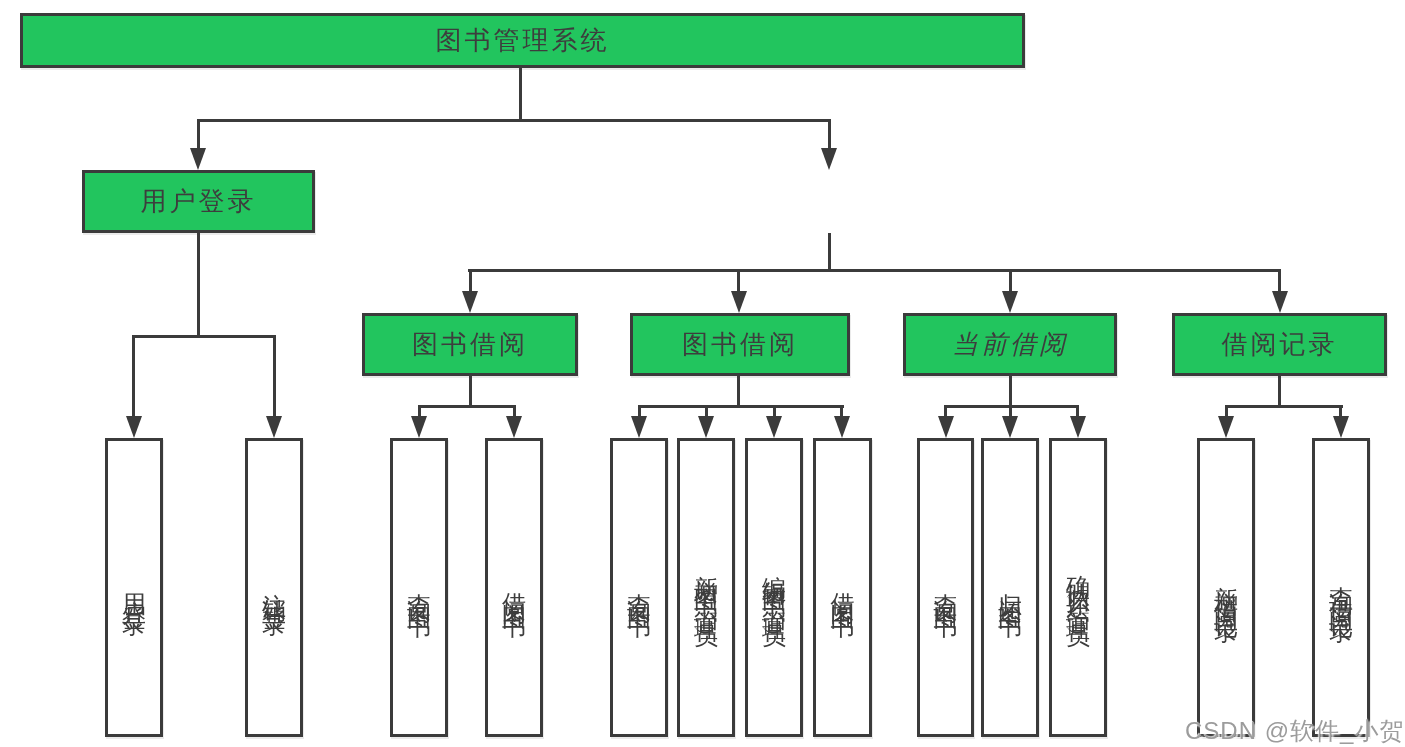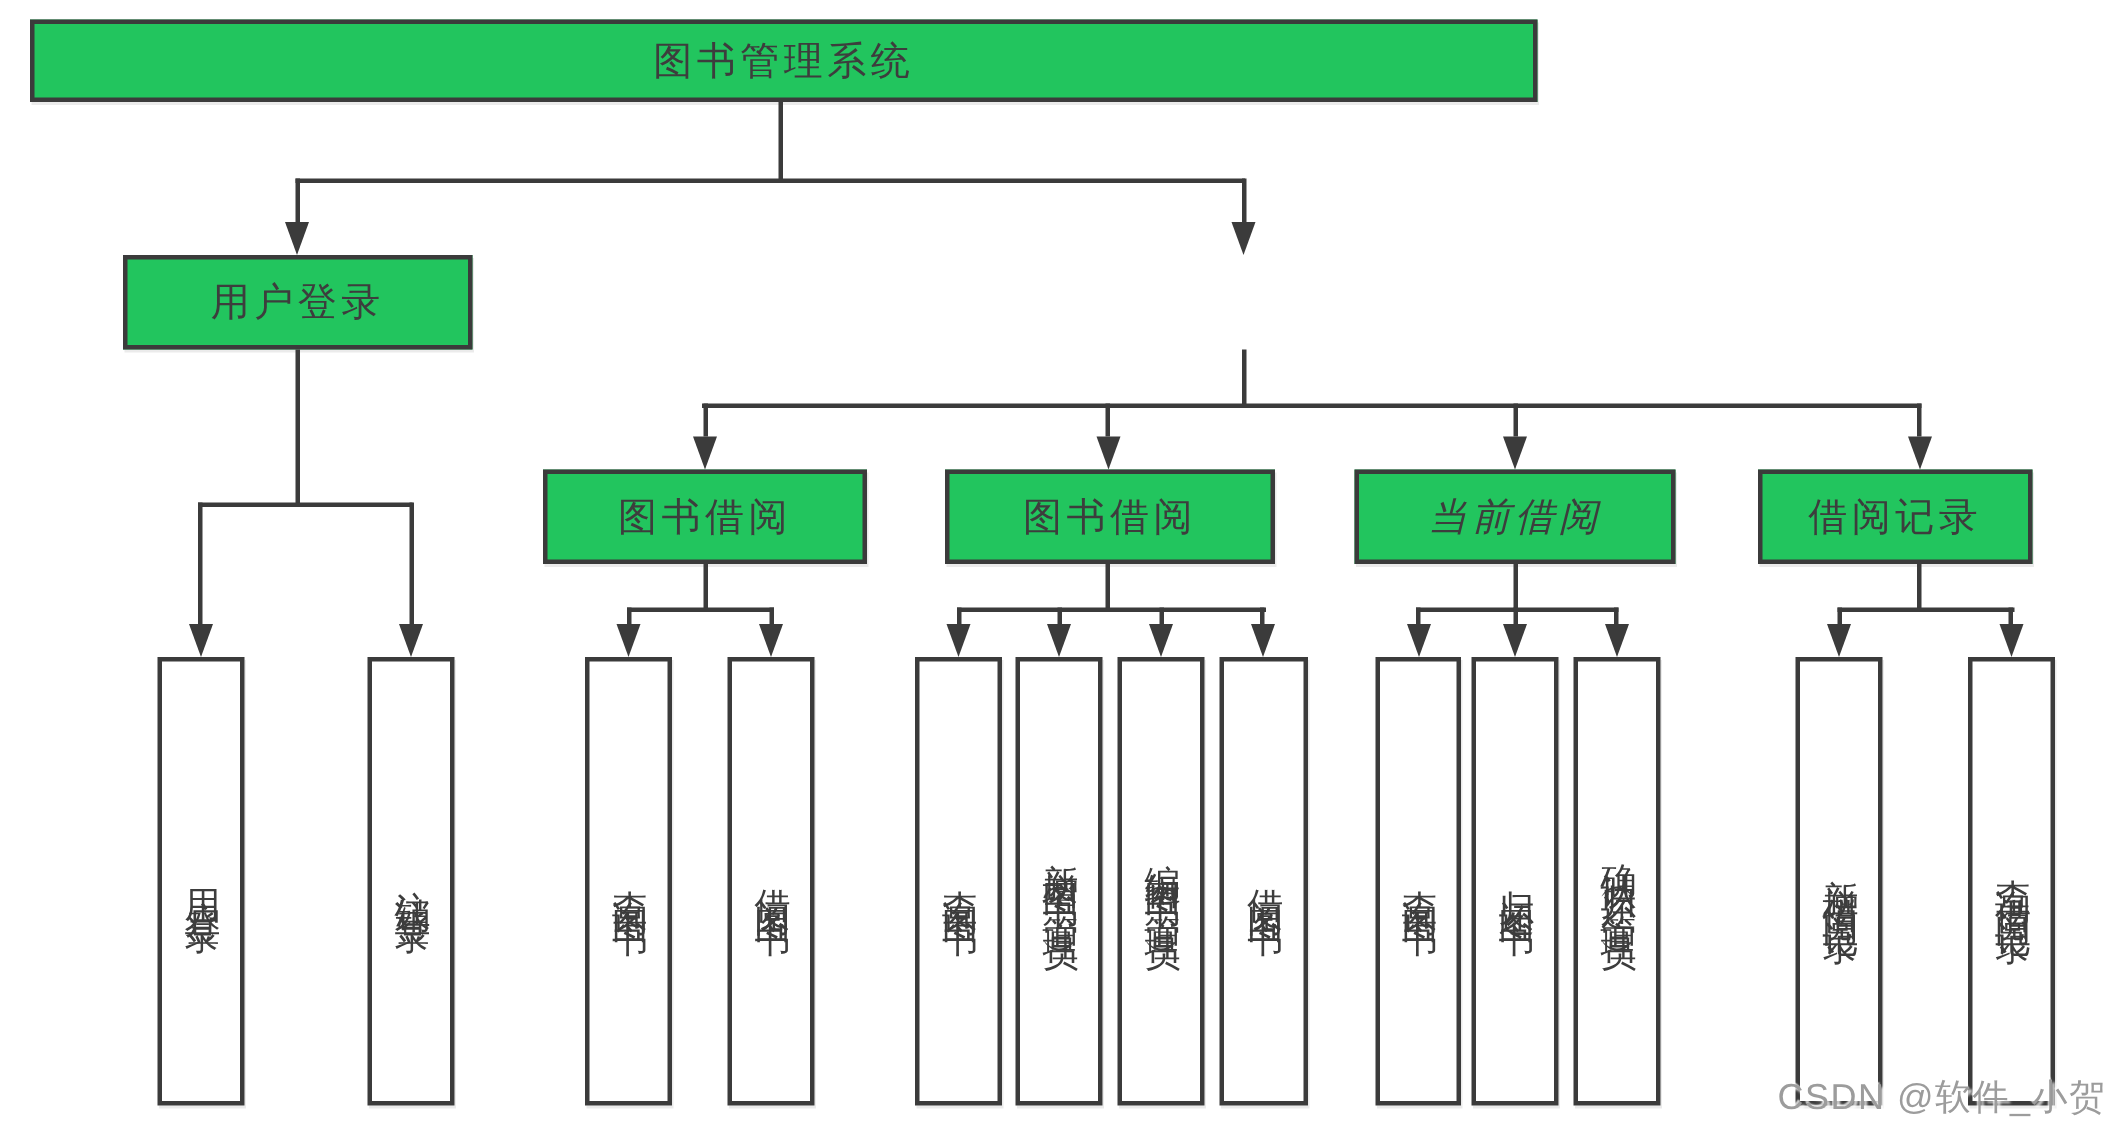--- a/index.html
+++ b/index.html
@@ -67,21 +67,21 @@
   <div class="vl" style="left:737px; top:269px; height:22px;"></div>
   <div class="ah" style="left:731px; top:291px;"></div>
   <div class="vl" style="left:1009px; top:269px; height:22px;"></div>
   <div class="ah" style="left:1002px; top:291px;"></div>
   <div class="vl" style="left:1278px; top:269px; height:22px;"></div>
   <div class="ah" style="left:1272px; top:291px;"></div>
 
   <div class="box" style="left:362px; top:313px; width:216px; height:63px;">图书借阅</div>
   <div class="box" style="left:630px; top:313px; width:220px; height:63px;">图书借阅</div>
   <div class="box" style="left:903px; top:313px; width:214px; height:63px;font-style:italic;">当前借阅</div>
-  <div class="box" style="left:1172px; top:313px; width:183px; height:63px;">借阅记录</div>
+  <div class="box" style="left:1172px; top:313px; width:215px; height:63px;">借阅记录</div>
 
   <div class="vl" style="left:469px; top:376px; height:30px;"></div>
   <div class="hl" style="left:418px; top:405px; width:98px;"></div>
   <div class="vl" style="left:418px; top:405px; height:12px;"></div>
   <div class="ah" style="left:411px; top:416px;"></div>
   <div class="vl" style="left:513px; top:405px; height:12px;"></div>
   <div class="ah" style="left:506px; top:416px;"></div>
 
   <div class="vl" style="left:737px; top:376px; height:30px;"></div>
   <div class="hl" style="left:638px; top:405px; width:206px;"></div>

